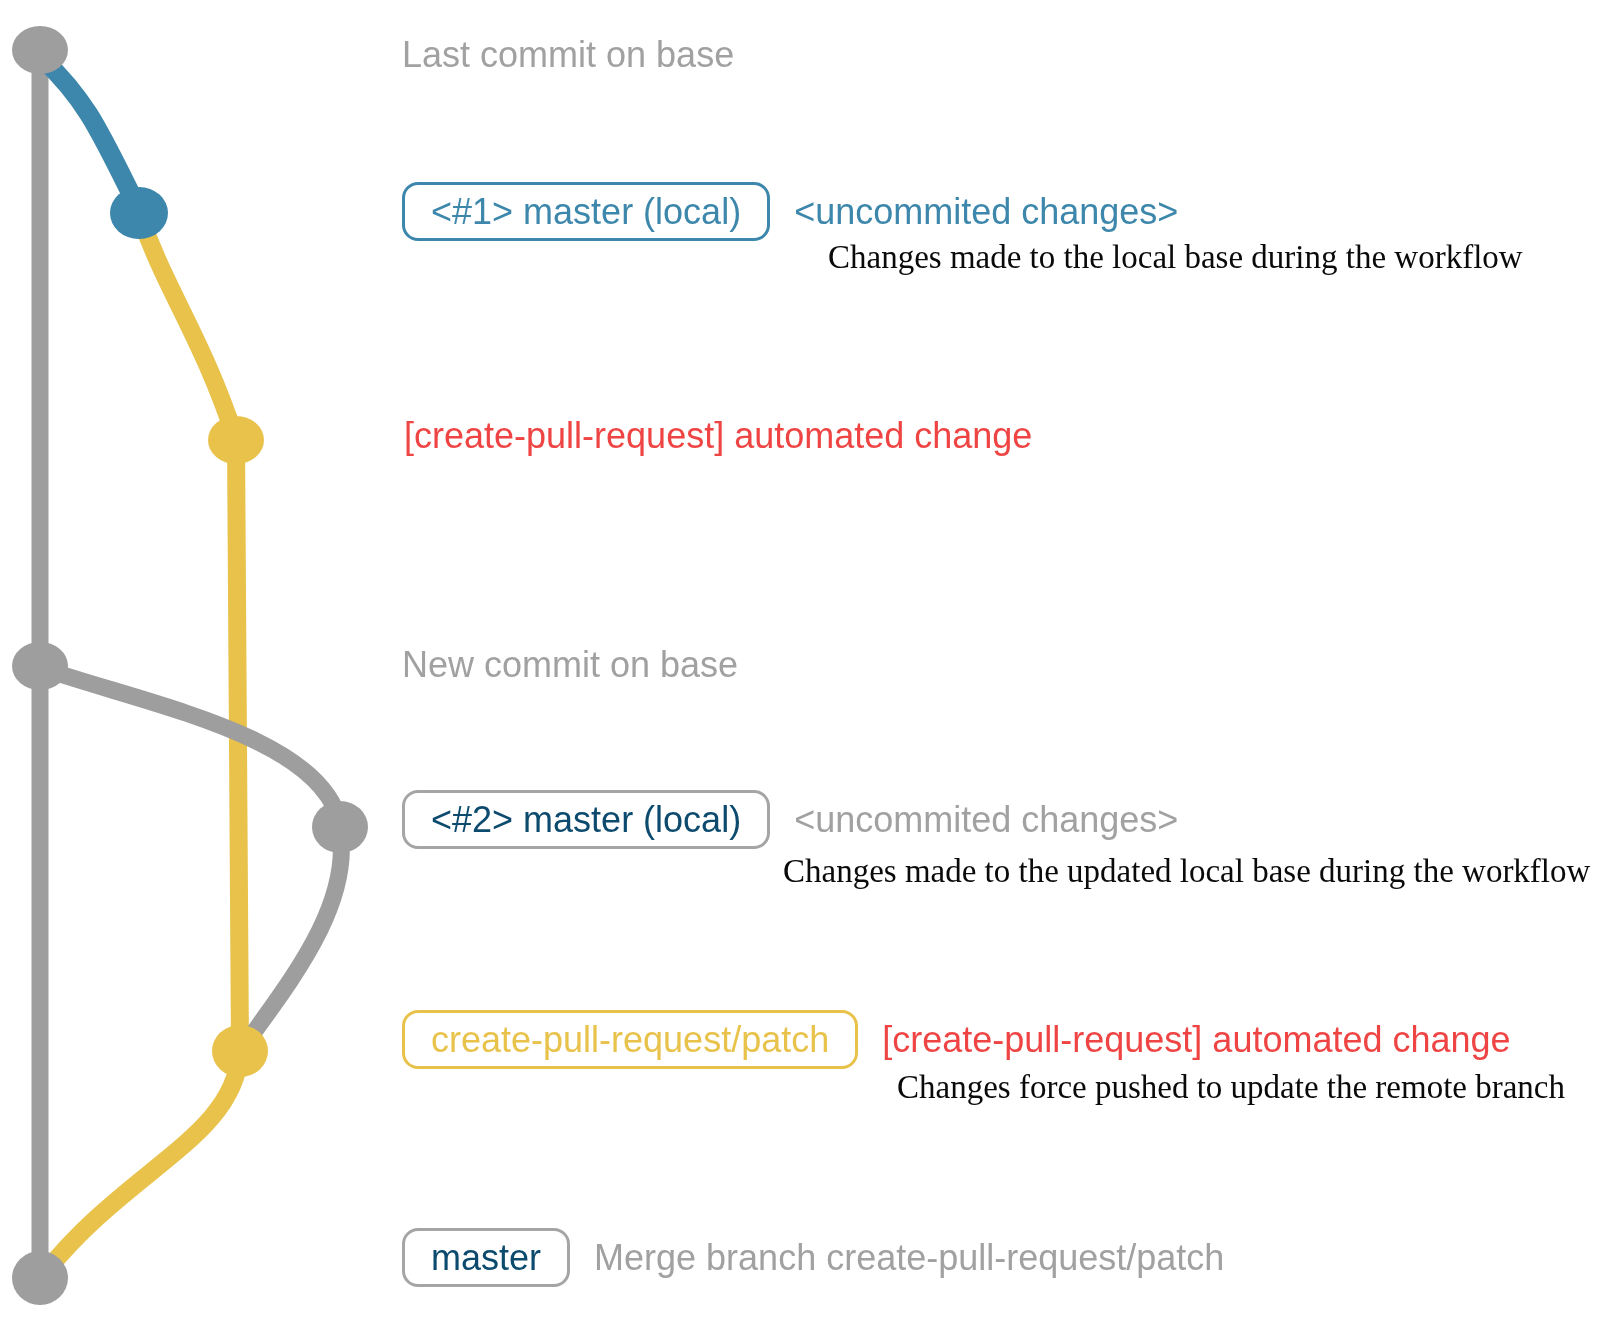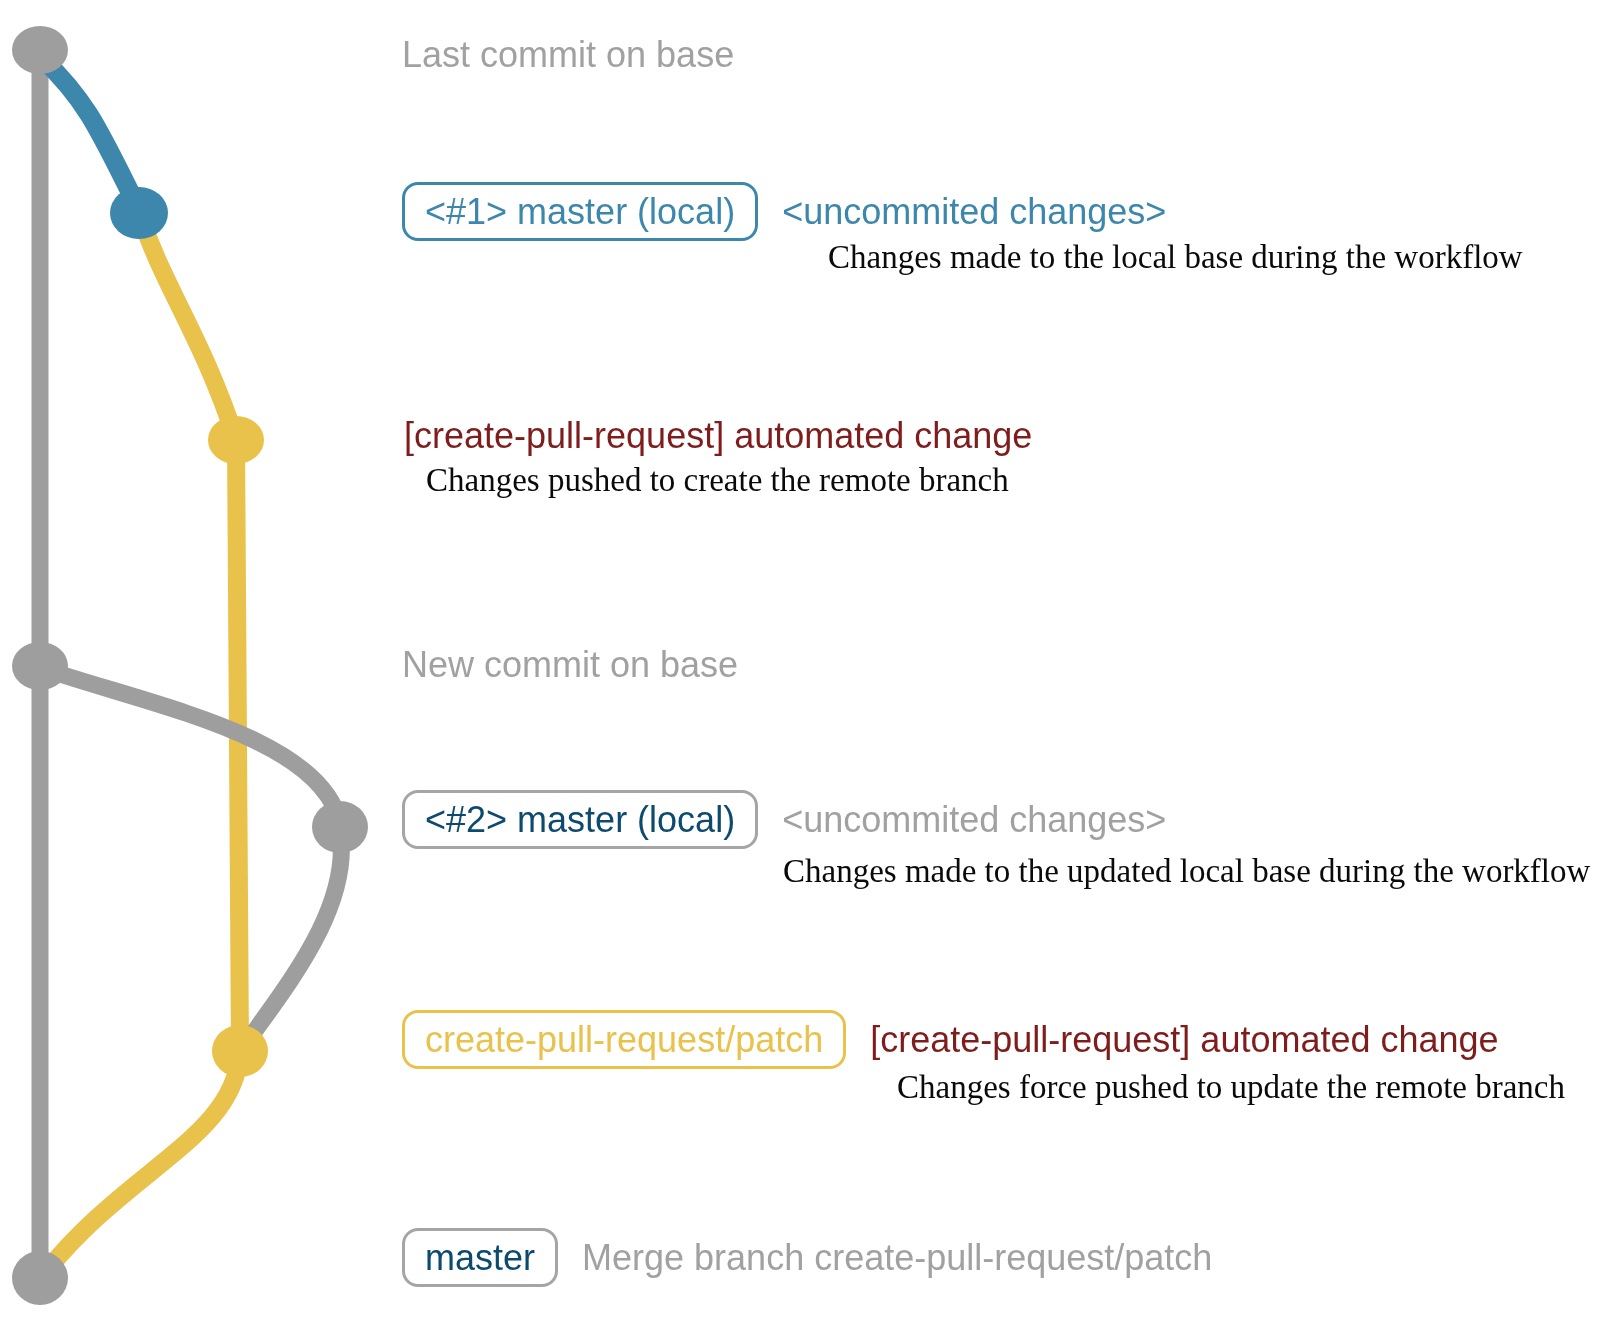--- a/index.html
+++ b/index.html
@@ -28,27 +28,27 @@
     gap: 24px;
     white-space: nowrap;
   }
   .sans {
     font-family: "Liberation Sans", sans-serif;
     font-size: 36px;
     line-height: 1.2;
   }
   .gray-text  { color: #a1a1a1; }
   .blue-text  { color: #3c87ab; }
-  .yellow-text{ color: #7f1d1d; }
+  .yellow-text{ color: #ef4444; }
   .badge {
     display: inline-block;
     font-family: "Liberation Sans", sans-serif;
     font-size: 36px;
     line-height: 1.2;
-    padding: 5px 20px;
+    padding: 5px 26px;
     border-radius: 16px;
     background: #ffffff;
     border: 3px solid;
   }
   .badge.blue   { border-color: #3c87ab; color: #3c87ab; }
   .badge.gray   { border-color: #a5a5a5; color: #0c4a6e; }
   .badge.yellow { border-color: #e8c24a; color: #e8c24a; }
   .detail {
     position: absolute;
     font-family: "Liberation Serif", serif;
@@ -94,21 +94,20 @@
 
   <div class="row" style="left:402px; top:182px;">
     <span class="badge blue">&lt;#1&gt; master (local)</span>
     <span class="sans blue-text">&lt;uncommited changes&gt;</span>
   </div>
   <div class="detail" style="left:828px; top:238px;">Changes made to the local base during the workflow</div>
 
   <div class="row" style="left:404px; top:414px;">
     <span class="sans yellow-text">[create-pull-request] automated change</span>
   </div>
-  <div class="detail" style="left:426px; top:461px;">Changes pushed to create the remote branch</div>
 
   <div class="row" style="left:402px; top:643px;">
     <span class="sans gray-text">New commit on base</span>
   </div>
 
   <div class="row" style="left:402px; top:790px;">
     <span class="badge gray">&lt;#2&gt; master (local)</span>
     <span class="sans gray-text">&lt;uncommited changes&gt;</span>
   </div>
   <div class="detail" style="left:783px; top:852px;">Changes made to the updated local base during the workflow</div>

